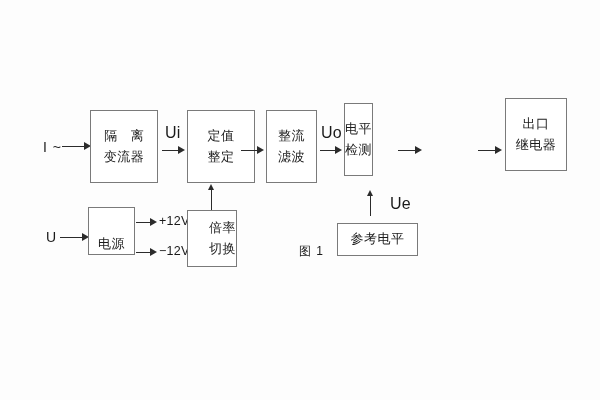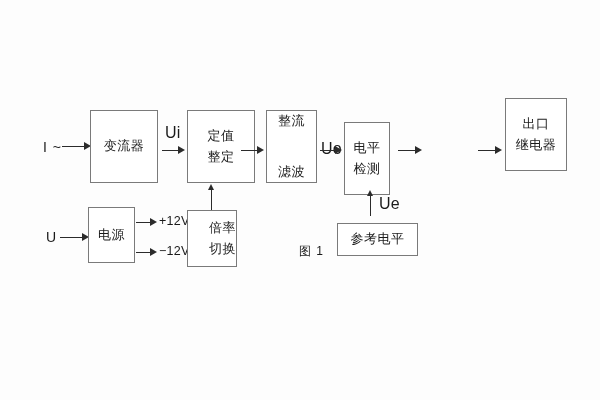--- a/index.html
+++ b/index.html
@@ -80,66 +80,67 @@
 </head>
 <body>
 
 <div id="canvas">
 
   <div class="txt" style="left:43px;top:139px;font-size:14px;letter-spacing:1px;">I ~</div>
   <div class="hline" style="left:62px;top:146px;width:24px;"></div>
   <div class="ahR" style="left:84px;top:142px;"></div>
 
   <div class="blk spaced" style="left:90px;top:110px;width:68px;height:73px;">
+    <span class="l1">隔 离</span>
     <span class="l2">变流器</span>
   </div>
 
   <div class="txt" style="left:165px;top:124px;">Ui</div>
   <div class="hline" style="left:162px;top:150px;width:18px;"></div>
   <div class="ahR" style="left:178px;top:146px;"></div>
 
   <div class="blk" style="left:187px;top:110px;width:68px;height:73px;">
     <span class="l1">定值</span>
     <span class="l2">整定</span>
   </div>
 
   <div class="hline" style="left:241px;top:150px;width:18px;"></div>
   <div class="ahR" style="left:257px;top:146px;"></div>
 
-  <div class="blk" style="left:266px;top:110px;width:51px;height:73px;justify-content:space-between;">
+  <div class="blk" style="left:266px;top:110px;width:51px;height:73px;">
     <span class="l1">整流</span>
     <span class="l2">滤波</span>
   </div>
 
-  <div class="txt" style="left:321px;top:124px;margin-top:16px;">Uo</div>
+  <div class="txt" style="left:321px;top:124px;">Uo</div>
   <div class="hline" style="left:320px;top:150px;width:17px;"></div>
   <div class="ahR" style="left:335px;top:146px;"></div>
 
-  <div class="blk" style="left:344px;top:122px;width:46px;height:73px;">
+  <div class="blk" style="left:344px;top:103px;width:29px;height:73px;">
     <span class="l1">电平</span>
     <span class="l2">检测</span>
   </div>
 
   <div class="hline" style="left:398px;top:150px;width:19px;"></div>
   <div class="ahR" style="left:415px;top:146px;"></div>
 
 
   <div class="hline" style="left:478px;top:150px;width:19px;"></div>
   <div class="ahR" style="left:495px;top:146px;"></div>
 
   <div class="blk" style="left:505px;top:98px;width:62px;height:73px;">
     <span class="l1">出口</span>
     <span class="l2">继电器</span>
   </div>
 
   <div class="txt" style="left:46px;top:229px;font-size:14px;">U</div>
   <div class="hline" style="left:60px;top:237px;width:24px;"></div>
   <div class="ahR" style="left:82px;top:233px;"></div>
 
-  <div class="blk" style="left:88px;top:207px;width:47px;height:56px;">
+  <div class="blk" style="left:88px;top:207px;width:47px;height:48px;justify-content:flex-end;">
     <span class="l1">电源</span>
   </div>
 
   <div class="hline" style="left:136px;top:222px;width:16px;"></div>
   <div class="ahR" style="left:150px;top:218px;"></div>
   <div class="txt small" style="left:159px;top:214px;text-align:right;">+12V</div>
 
   <div class="hline" style="left:136px;top:252px;width:16px;"></div>
   <div class="ahR" style="left:150px;top:248px;"></div>
   <div class="txt small" style="left:159px;top:244px;">−12V</div>
@@ -151,17 +152,17 @@
 
   <div class="vline" style="left:211px;top:190px;height:20px;"></div>
   <div class="ahU thin" style="left:208px;top:184px;"></div>
 
   <div class="blk" style="left:337px;top:223px;width:81px;height:33px;">
     <span class="l1">参考电平</span>
   </div>
 
   <div class="vline" style="left:370px;top:196px;height:20px;"></div>
   <div class="ahU thin" style="left:367px;top:190px;"></div>
-  <div class="txt" style="left:379px;top:195px;text-align:right;">Ue</div>
+  <div class="txt" style="left:390px;top:195px;text-align:right;">Ue</div>
 
   <div class="txt" style="left:288px;top:243px;font-size:12px;letter-spacing:1px;margin-left:11px;">图 1</div>
 
 </div>
 
 </body></html>

